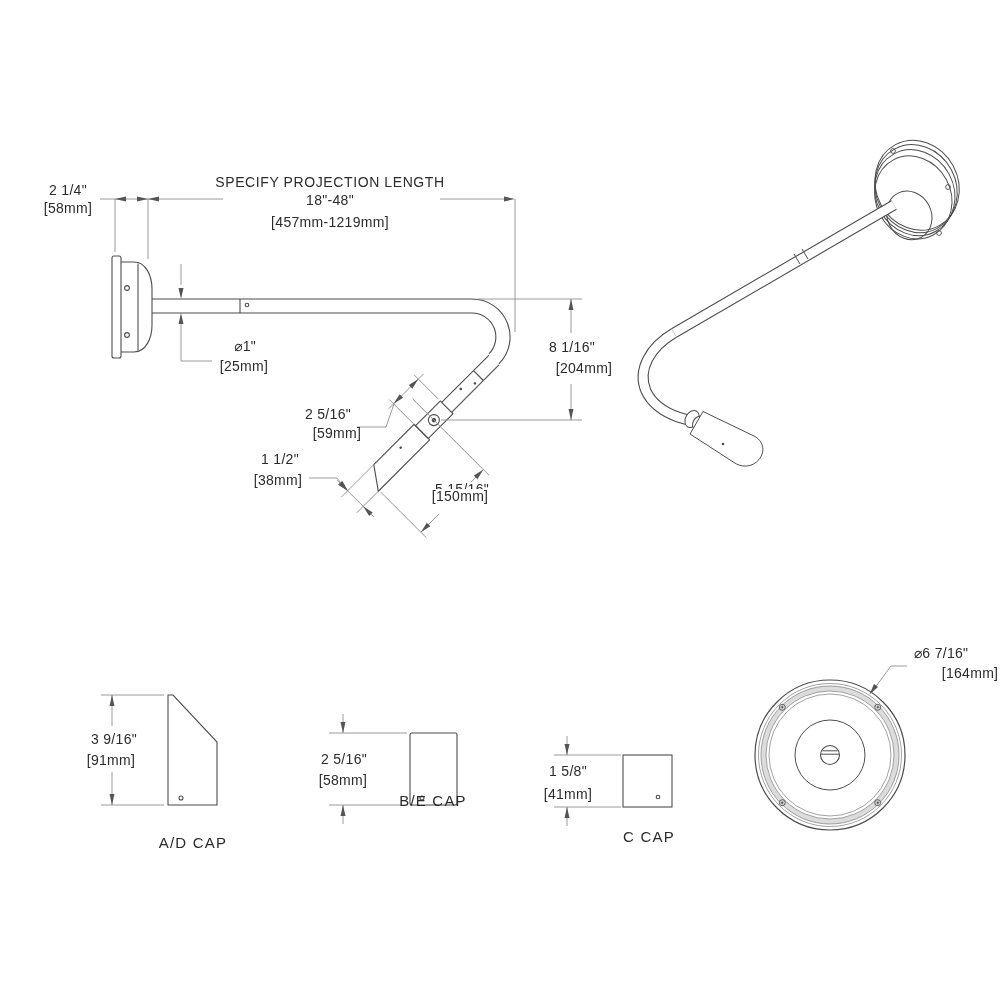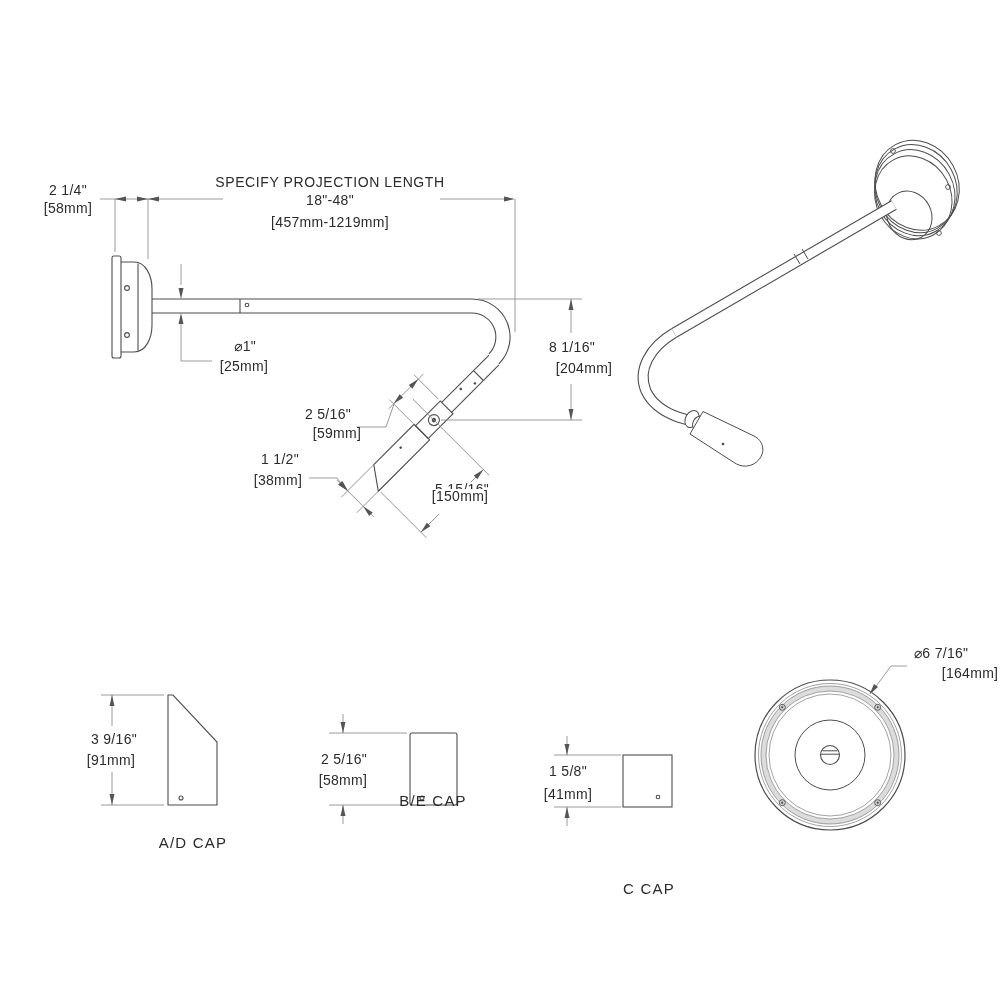--- a/index.html
+++ b/index.html
@@ -231,18 +231,18 @@
 <div class="lbl bg" style="left:114px;top:739px">3 9/16"</div>
 <div class="lbl bg" style="left:111px;top:760px">[91mm]</div>
 <div class="lbl caplabel" style="left:193px;top:842px">A/D CAP</div>
 
 <div class="lbl" style="left:344px;top:759px">2 5/16"</div>
 <div class="lbl" style="left:343px;top:780px">[58mm]</div>
 <div class="lbl caplabel" style="left:433px;top:800px">B/E CAP</div>
 
 <div class="lbl" style="left:568px;top:771px">1 5/8"</div>
 <div class="lbl" style="left:568px;top:794px">[41mm]</div>
-<div class="lbl caplabel" style="left:649px;top:888px">C CAP</div>
+<div class="lbl caplabel" style="left:649px;top:836px">C CAP</div>
 
 <div class="lbl" style="left:941px;top:653px">⌀6 7/16"</div>
 <div class="lbl" style="left:970px;top:673px">[164mm]</div>
 
 </div>
 
 </body></html>

